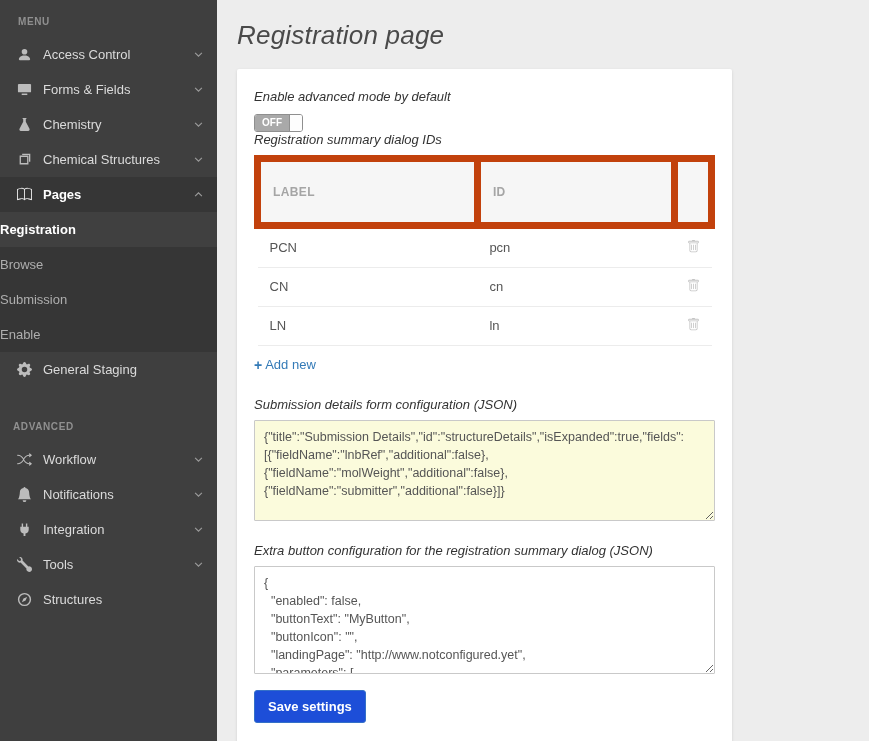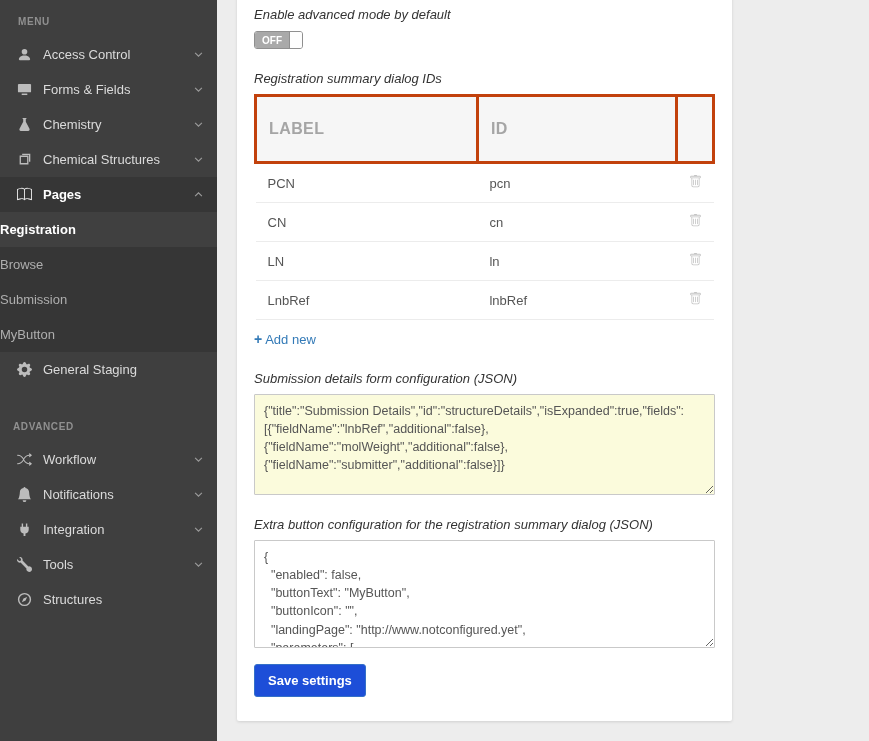--- a/index.html
+++ b/index.html
@@ -2,21 +2,21 @@
 <html><head>
 <meta charset="utf-8">
 <style>
   * { margin: 0; padding: 0; box-sizing: border-box; }
   html, body { width: 869px; height: 741px; }
   body {
     font-family: "Liberation Sans", "DejaVu Sans", sans-serif;
     background: #ededed;
     overflow: hidden;
   }
-  .app { display: flex; width: 763px; height: 741px; align-items: flex-end; }
+  .app { display: flex; width: 763px; height: 741px; }
 
   
   .sidebar {
     width: 217px; flex-shrink: 0; height: 741px;
     background: #3f3f3f; color: #dbdbdb;
   }
   .side-header {
     font-size: 10px; font-weight: bold; letter-spacing: 0.6px;
     color: #909090; padding: 16px 18px 10px 18px;
   }
@@ -50,36 +50,36 @@
   }
   .card {
     background: #ffffff; border-radius: 2px;
     box-shadow: 0 1px 3px rgba(0,0,0,0.12);
     padding: 20px 17px 24px 17px;
   }
   .field-label { font-size: 13px; color: #333; margin-bottom: 8px; font-style: italic; }
 
   
   .switch {
-    display: inline-flex; height: 18px; margin-bottom: 22px;
+    display: inline-flex; height: 18px; 
     border: 1px solid #8f8f8f; border-radius: 3px; overflow: hidden;
     cursor: pointer; background: #fff;
   }
   .switch-label {
     background: #a9a9a9; color: #ffffff; font-size: 10px; font-weight: bold;
     padding: 0 7px; display: flex; align-items: center;
   }
   .switch-knob { width: 13px; background: #fdfdfd; border-left: 1px solid #8f8f8f; }
 
   
   table { width: 100%; border-collapse: collapse; font-size: 13px; margin-bottom: 10px; }
   thead th {
-    background: #f6f6f6; color: #a5a5a5; font-size: 16px; font-weight: bold;
+    background: #f6f6f6; color: #a5a5a5; font-size: 12px; font-weight: bold;
     letter-spacing: 0.4px; text-align: left; padding: 23px 12px;
-    border: 3px solid #c2410c;
+    border: 7px solid #c2410c;
   }
   tbody td {
     color: #555; padding: 11px 12px; border-bottom: 1px solid #ececec;
     background: #fff;
   }
   th.col-label, td.col-label { width: 49%; }
   th.col-id, td.col-id { width: 44%; }
   th.col-action, td.col-action { width: 7%; text-align: right; }
   .trash { color: #c4c4c4; cursor: pointer; display: inline-flex; }
 
@@ -186,21 +186,21 @@
         <span>Pages</span>
         <span class="chev">
           <svg width="9" height="9" viewBox="0 0 16 16">
               <path d="M2 11l6-6 6 6" fill="none" stroke="currentColor" stroke-width="2"></path>
             </svg>
         </span>
       </div>
       <div class="sub-item active">Registration</div>
       <div class="sub-item">Browse</div>
       <div class="sub-item">Submission</div>
-      <div class="sub-item">MyButton</div>
+      <div class="sub-item">Enable</div>
     </div>
 
     <div class="side-item">
       <span class="icon">
         <svg width="15" height="15" viewBox="0 0 16 16" fill="currentColor">
             <path d="M9.405 1.05c-.413-1.4-2.397-1.4-2.81 0l-.1.34a1.464 1.464 0 0 1-2.105.872l-.31-.17c-1.283-.698-2.686.705-1.987 1.987l.169.311c.446.82.023 1.841-.872 2.105l-.34.1c-1.4.413-1.4 2.397 0 2.81l.34.1a1.464 1.464 0 0 1 .872 2.105l-.17.31c-.698 1.283.705 2.686 1.987 1.987l.311-.169a1.464 1.464 0 0 1 2.105.872l.1.34c.413 1.4 2.397 1.4 2.81 0l.1-.34a1.464 1.464 0 0 1 2.105-.872l.31.17c1.283.698 2.686-.705 1.987-1.987l-.169-.311a1.464 1.464 0 0 1 .872-2.105l.34-.1c1.4-.413 1.4-2.397 0-2.81l-.34-.1a1.464 1.464 0 0 1-.872-2.105l.17-.31c.698-1.283-.705-2.686-1.987-1.987l-.311.169a1.464 1.464 0 0 1-2.105-.872l-.1-.34zM8 10.93a2.929 2.929 0 1 1 0-5.86 2.929 2.929 0 0 1 0 5.858z"></path>
           </svg>
       </span>
       <span>General Staging</span>
     </div>
@@ -319,30 +319,20 @@
           <tr>
             <td class="col-label">LN</td>
             <td class="col-id">ln</td>
             <td class="col-action"><span class="trash">
                   <svg width="13" height="13" viewBox="0 0 16 16" fill="currentColor">
                     <path d="M5.5 5.5A.5.5 0 0 1 6 6v6a.5.5 0 0 1-1 0V6a.5.5 0 0 1 .5-.5zm2.5 0a.5.5 0 0 1 .5.5v6a.5.5 0 0 1-1 0V6a.5.5 0 0 1 .5-.5zm3 .5a.5.5 0 0 0-1 0v6a.5.5 0 0 0 1 0V6z"></path>
                     <path d="M14.5 3a1 1 0 0 1-1 1H13v9a2 2 0 0 1-2 2H5a2 2 0 0 1-2-2V4h-.5a1 1 0 0 1-1-1V2a1 1 0 0 1 1-1H6a1 1 0 0 1 1-1h2a1 1 0 0 1 1 1h3.5a1 1 0 0 1 1 1v1zM4.118 4 4 4.059V13a1 1 0 0 0 1 1h6a1 1 0 0 0 1-1V4.059L11.882 4H4.118zM2.5 3h11V2h-11v1z"></path>
                   </svg>
                 </span></td>
           </tr>
-          <tr>
-            <td class="col-label">LnbRef</td>
-            <td class="col-id">lnbRef</td>
-            <td class="col-action"><span class="trash">
-                  <svg width="13" height="13" viewBox="0 0 16 16" fill="currentColor">
-                    <path d="M5.5 5.5A.5.5 0 0 1 6 6v6a.5.5 0 0 1-1 0V6a.5.5 0 0 1 .5-.5zm2.5 0a.5.5 0 0 1 .5.5v6a.5.5 0 0 1-1 0V6a.5.5 0 0 1 .5-.5zm3 .5a.5.5 0 0 0-1 0v6a.5.5 0 0 0 1 0V6z"></path>
-                    <path d="M14.5 3a1 1 0 0 1-1 1H13v9a2 2 0 0 1-2 2H5a2 2 0 0 1-2-2V4h-.5a1 1 0 0 1-1-1V2a1 1 0 0 1 1-1H6a1 1 0 0 1 1-1h2a1 1 0 0 1 1 1h3.5a1 1 0 0 1 1 1v1zM4.118 4 4 4.059V13a1 1 0 0 0 1 1h6a1 1 0 0 0 1-1V4.059L11.882 4H4.118zM2.5 3h11V2h-11v1z"></path>
-                  </svg>
-                </span></td>
-          </tr>
         </tbody>
       </table>
 
       <a class="add-new">
         <span class="plus">+</span>
         <span>Add new</span>
       </a>
 
       <div class="field-label">Submission details form configuration (JSON)</div>
       <textarea class="ta yellow" spellcheck="false" style="">{"title":"Submission Details","id":"structureDetails","isExpanded":true,"fields": [{"fieldName":"lnbRef","additional":false},{"fieldName":"molWeight","additional":false}, {"fieldName":"submitter","additional":false}]}</textarea>

